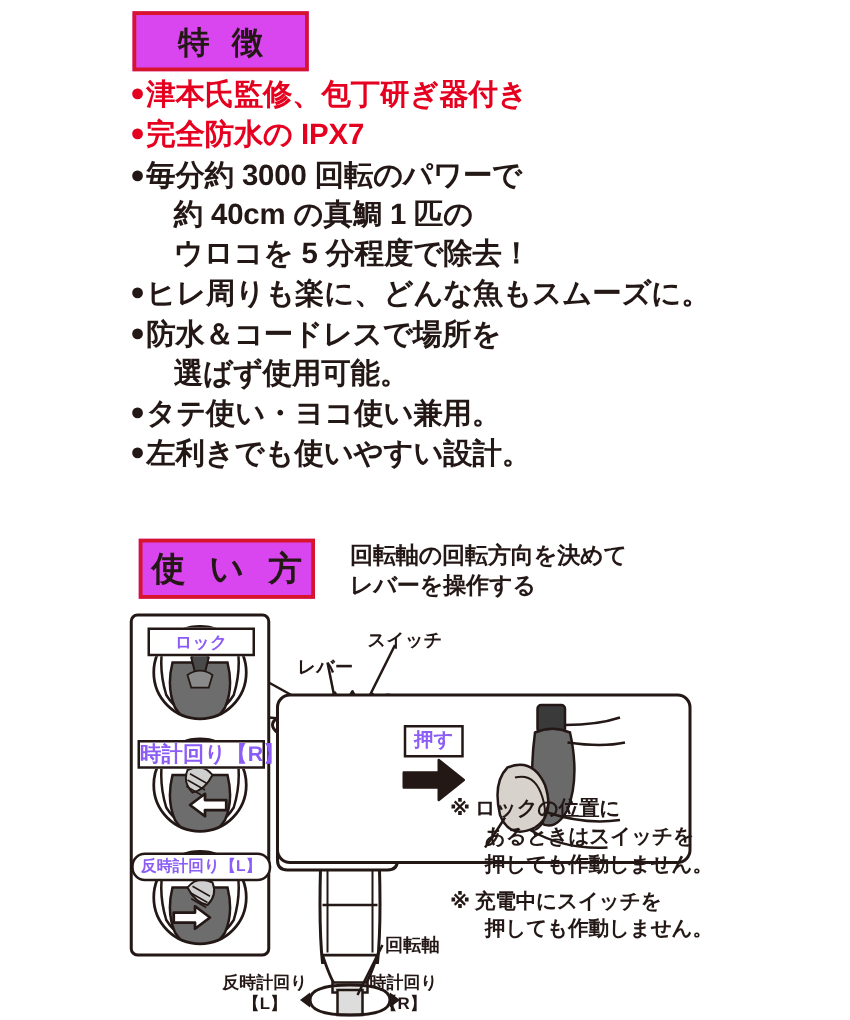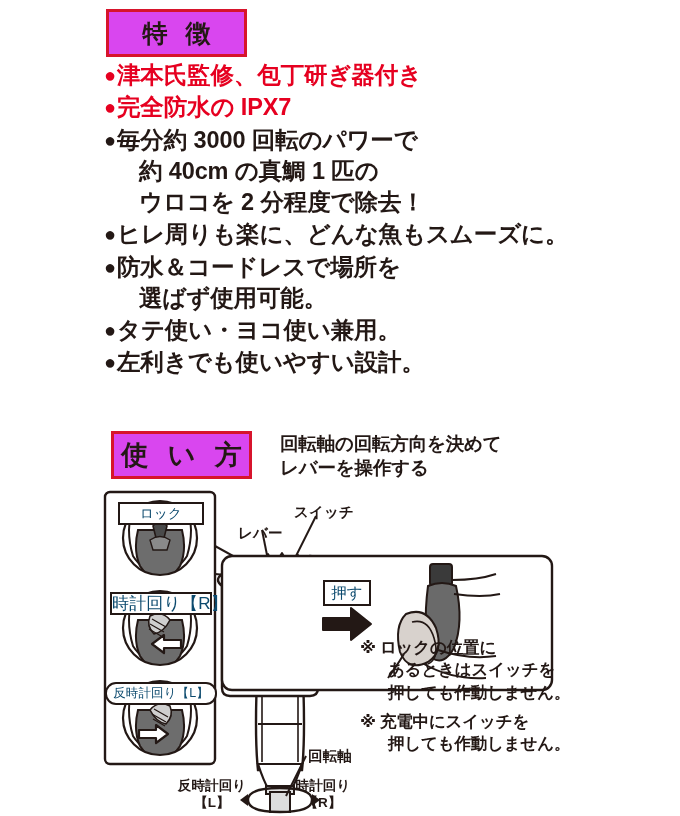--- a/index.html
+++ b/index.html
@@ -85,23 +85,23 @@
     width: 680px; height: 328px;
   }
   #diagram svg { display: block; }
 
   
   .lbl-chip {
     position: absolute;
     box-sizing: border-box;
     border: 2px solid #231815;
     background: #ffffff;
-    color: #0c4a6e;
+    color: #8b5cf6;
     font-size: 13.5px;
-    font-weight: normal;
+    font-weight: bold;
     text-align: center;
     line-height: 19px;
     height: 23px;
     white-space: nowrap;
     letter-spacing: 0.01em;
   }
   #chip-lock      { left: 118px; top: 14px;  width: 86px; }
   #chip-cw        { left: 110px; top: 104px; width: 102px; font-size: 17px; }
   #chip-ccw       { left: 105px; top: 194px; width: 112px; font-size: 12.5px; border-radius: 11px; }
   #chip-push-word {
@@ -169,21 +169,21 @@
     <span class="feat-lines">
       <span class="ln">完全防水の IPX7</span>
     </span>
   </div>
 
   <div class="feat-item">
     <span class="feat-bullet">●</span>
     <span class="feat-lines">
       <span class="ln">毎分約 3000 回転のパワーで</span>
       <span class="ln">約 40cm の真鯛 1 匹の</span>
-      <span class="ln">ウロコを 2 分程度で除去！</span>
+      <span class="ln">ウロコを 5 分程度で除去！</span>
     </span>
   </div>
 
   <div class="feat-item">
     <span class="feat-bullet">●</span>
     <span class="feat-lines">
       <span class="ln">ヒレ周りも楽に、どんな魚もスムーズに。</span>
     </span>
   </div>
 

